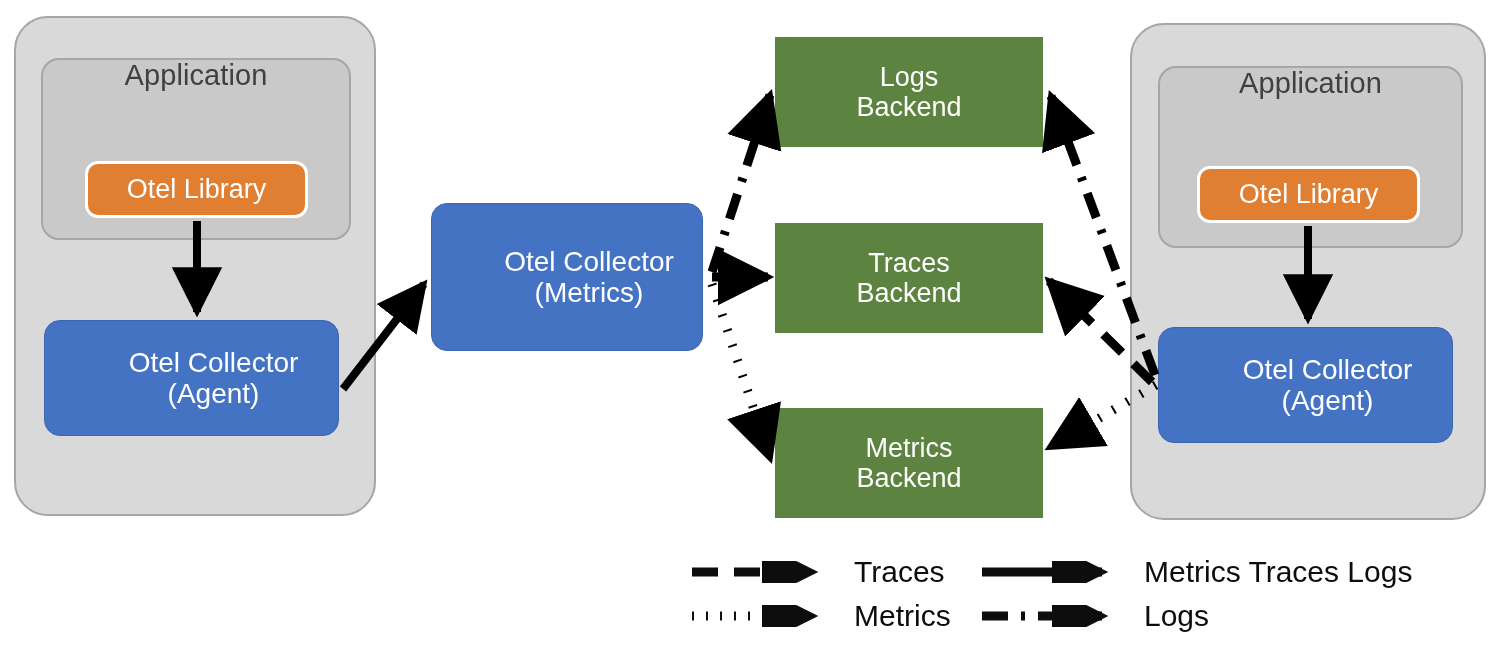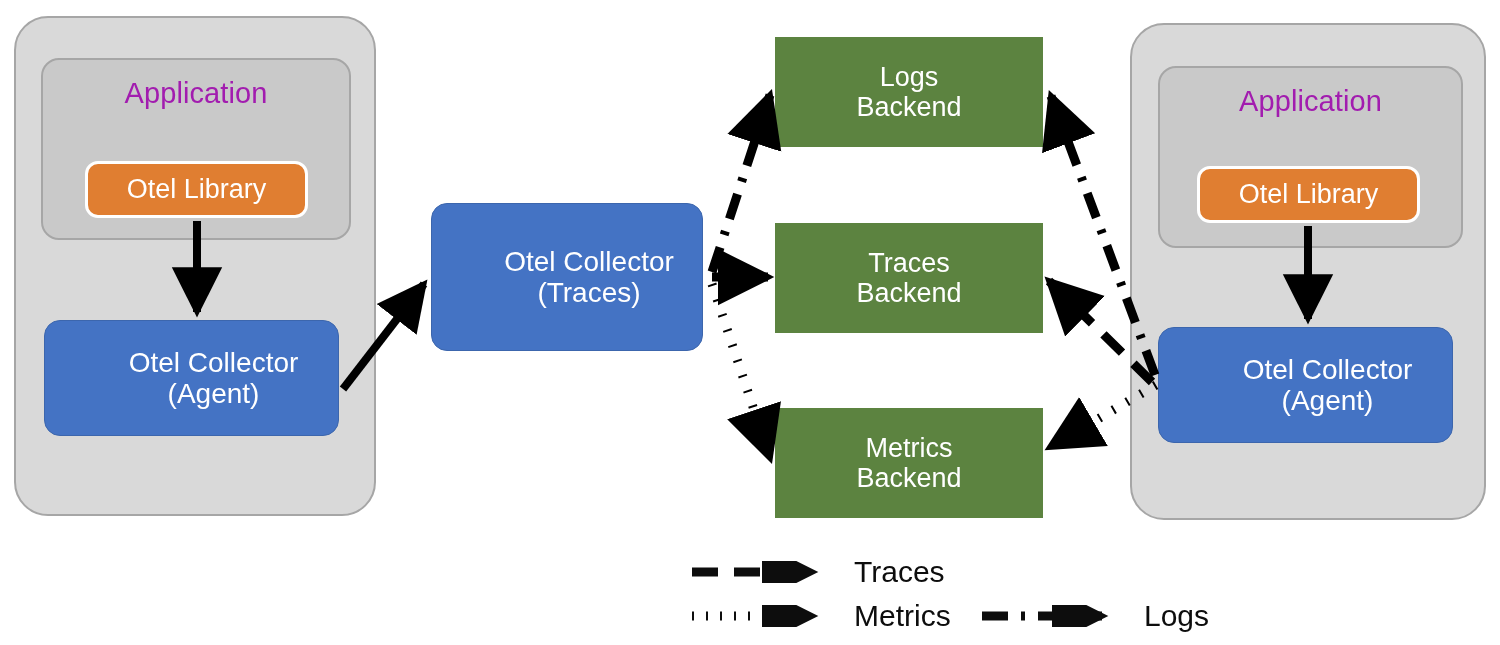--- a/index.html
+++ b/index.html
@@ -39,24 +39,23 @@
     position: absolute;
     background: #c9c9c9;
     border: 2px solid #a6a6a6;
     border-radius: 18px;
     box-sizing: border-box;
     display: flex;
     align-items: flex-start;
     justify-content: center;
   }
   .app-title {
-    color: #a21caf;
+    color: #404040;
     font-size: 29px;
     line-height: 1.1;
-    margin-top: 18px;
     letter-spacing: 0.1px;
     white-space: nowrap;
   }
 
   
   .node {
     position: absolute;
     box-sizing: border-box;
     display: flex;
     align-items: center;
@@ -130,21 +129,21 @@
   <div class="node node-collector" style="left:44px; top:320px; width:295px; height:116px;">
     <div>
       <div>Otel Collector</div>
       <div>(Agent)</div>
     </div>
   </div>
 
   <div class="node node-collector" style="left:431px; top:203px; width:272px; height:148px;">
     <div>
       <div>Otel Collector</div>
-      <div>(Traces)</div>
+      <div>(Metrics)</div>
     </div>
   </div>
 
   <div class="node node-backend" style="left:775px; top:37px; width:268px; height:110px;">
     <div>
       <div>Logs</div>
       <div>Backend</div>
     </div>
   </div>
 
@@ -217,20 +216,33 @@
             <marker id="lg-a1" markerWidth="7" markerHeight="7" refX="5.6" refY="3.5" orient="auto" markerUnits="strokeWidth">
               <path d="M0,0.35 L6.3,3.5 L0,6.65 z" fill="#0d0d0d"></path>
             </marker>
           </defs>
           <line x1="2" y1="11" x2="122" y2="11" stroke="#0d0d0d" stroke-width="9" stroke-dasharray="26 16" marker-end="url(#lg-a1)"></line>
         </svg>
       </div>
       <span class="legend-label">Traces</span>
     </div>
 
+    <div class="legend-row" style="left:290px; top:6px;">
+      <div class="legend-sample">
+        <svg width="148" height="22" viewBox="0 0 148 22">
+          <defs>
+            <marker id="lg-a2" markerWidth="7" markerHeight="7" refX="5.6" refY="3.5" orient="auto" markerUnits="strokeWidth">
+              <path d="M0,0.35 L6.3,3.5 L0,6.65 z" fill="#0d0d0d"></path>
+            </marker>
+          </defs>
+          <line x1="2" y1="11" x2="122" y2="11" stroke="#0d0d0d" stroke-width="9" marker-end="url(#lg-a2)"></line>
+        </svg>
+      </div>
+      <span class="legend-label">Metrics Traces Logs</span>
+    </div>
 
     <div class="legend-row" style="left:0px; top:50px;">
       <div class="legend-sample">
         <svg width="148" height="22" viewBox="0 0 148 22">
           <defs>
             <marker id="lg-a3" markerWidth="7" markerHeight="7" refX="5.6" refY="3.5" orient="auto" markerUnits="strokeWidth">
               <path d="M0,0.35 L6.3,3.5 L0,6.65 z" fill="#0d0d0d"></path>
             </marker>
           </defs>
           <line x1="2" y1="11" x2="122" y2="11" stroke="#0d0d0d" stroke-width="9" stroke-dasharray="2 12" stroke-linecap="butt" marker-end="url(#lg-a3)"></line>

